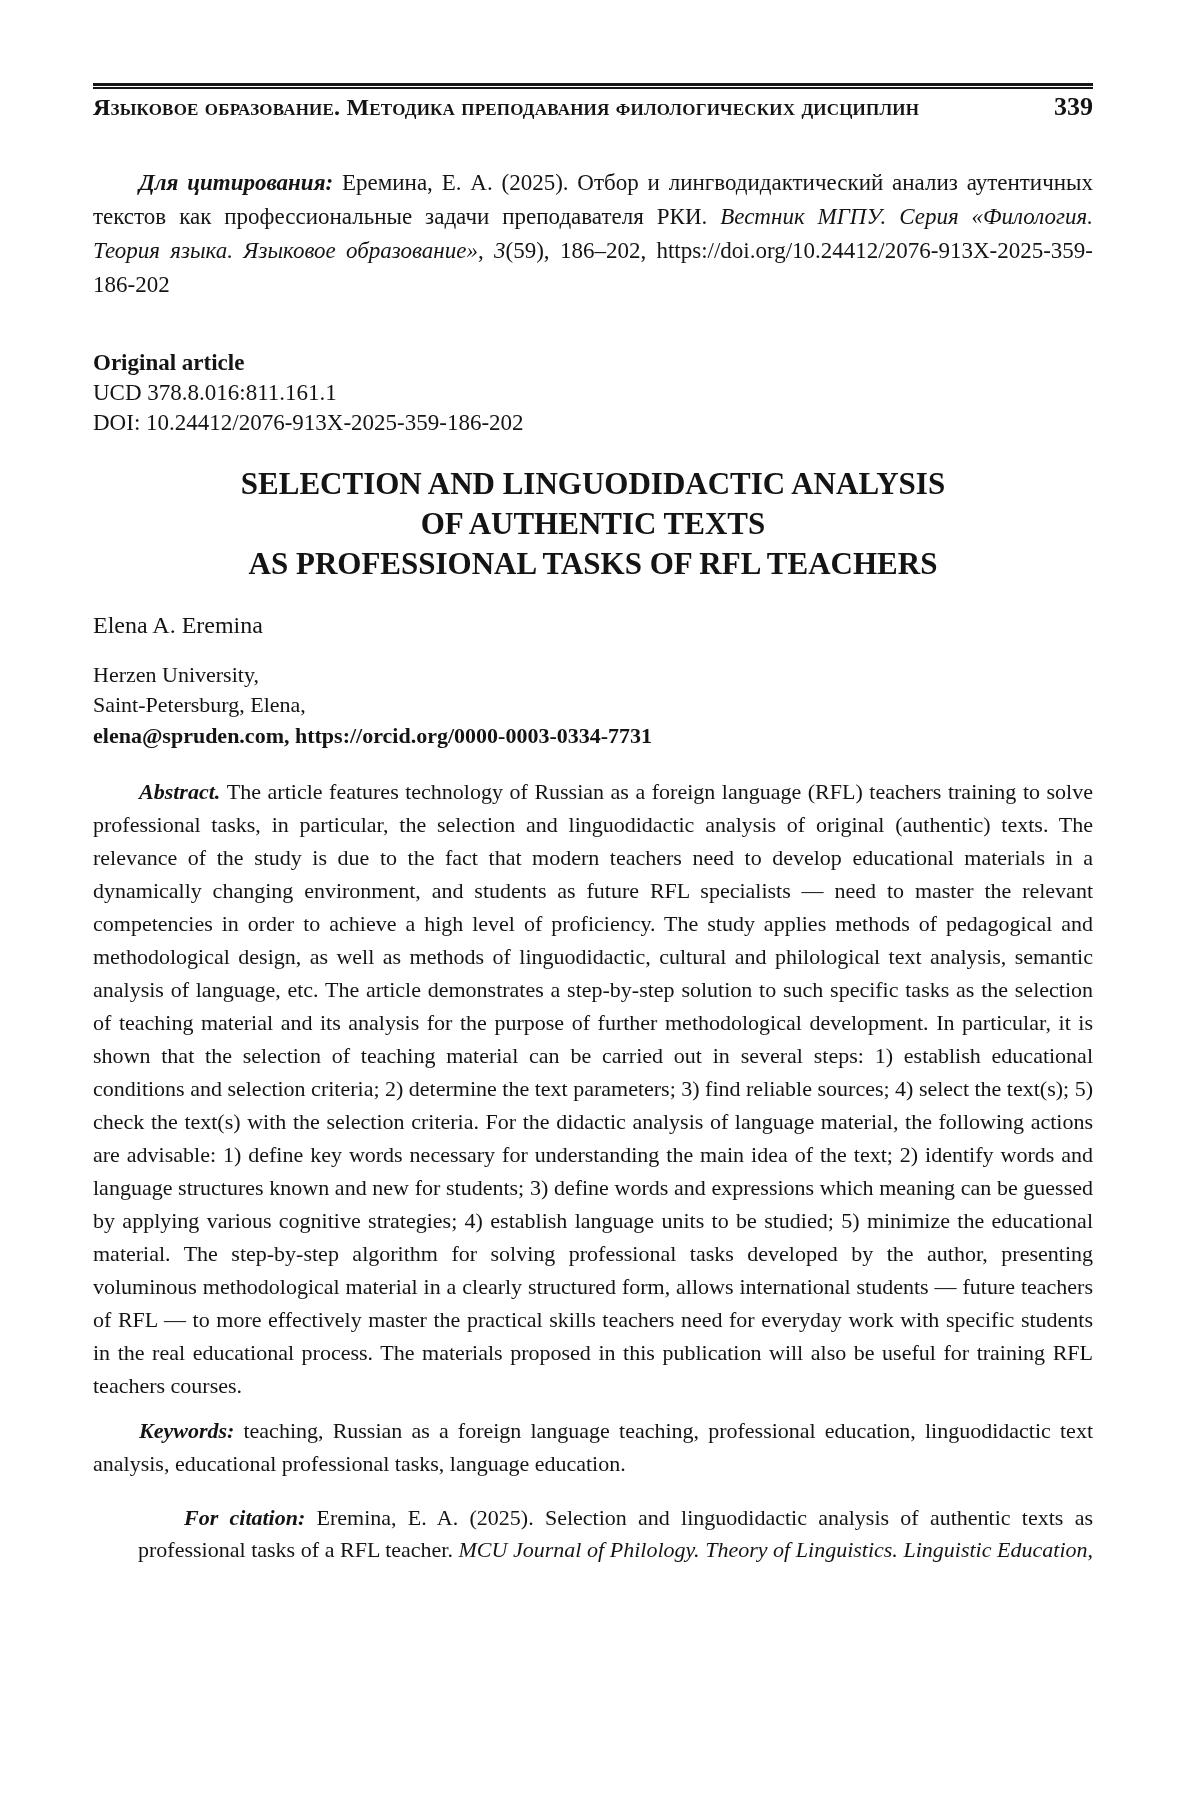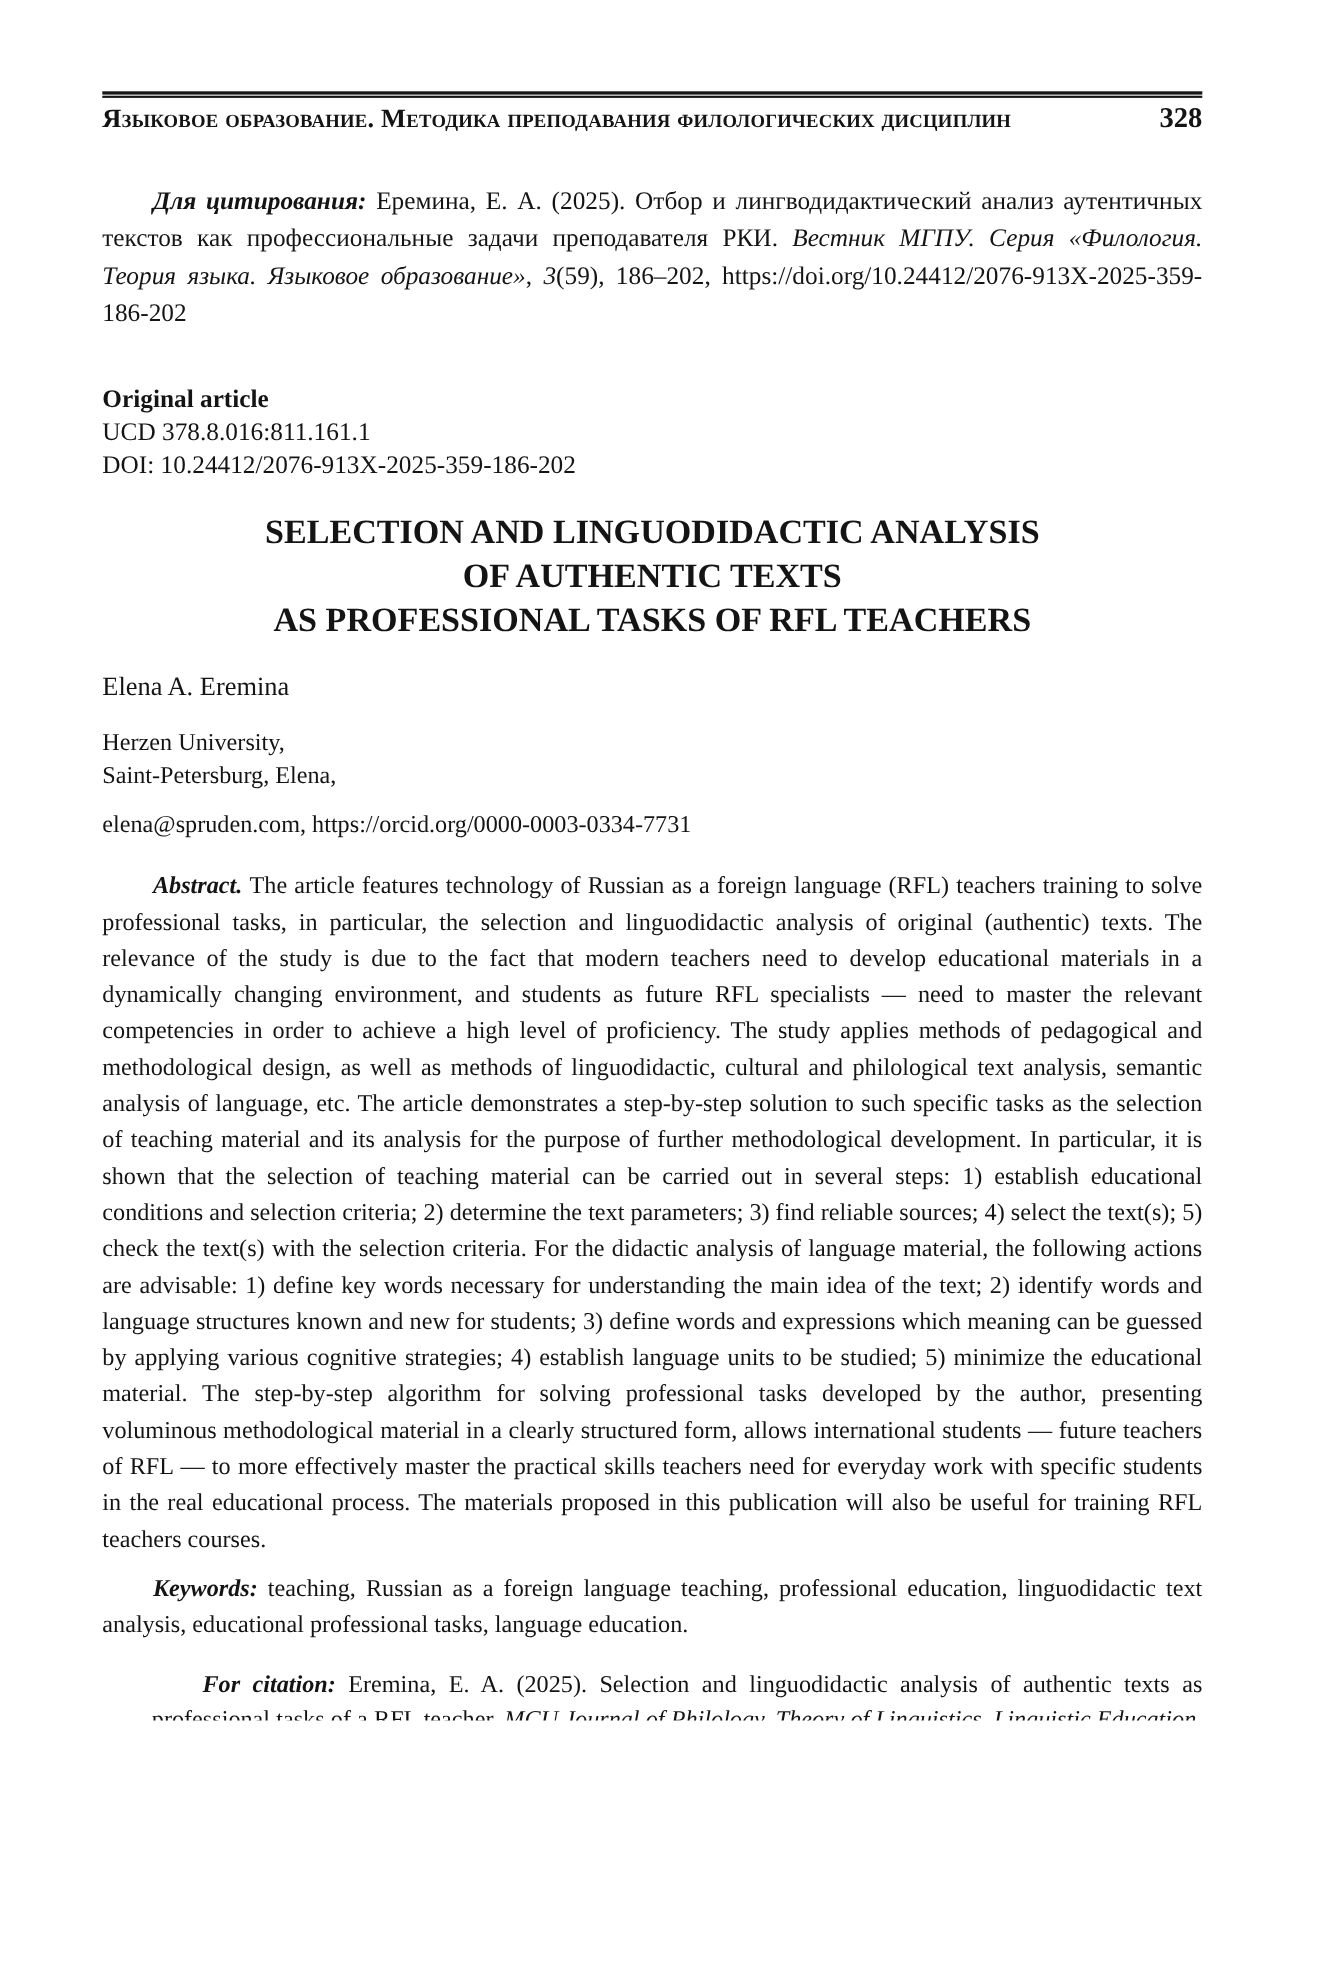--- a/index.html
+++ b/index.html
@@ -58,21 +58,21 @@
     text-align: center;
   }
   .title span { display: block; text-align: center; }
   .author {
     margin: 28px 0 0 0;
     font-size: 24px;
     font-weight: normal;
   }
   .affiliation { margin-top: 21px; }
   .affiliation p { font-size: 22px; line-height: 30px; }
-  .affiliation p.mail { margin-top: 14px; }
+  .affiliation p.mail { margin-top: 1px; font-weight: bold; }
   .abstract {
     margin-top: 24px;
     font-size: 22px;
     line-height: 33px;
     text-align: justify;
     text-indent: 46px;
   }
   .keywords {
     margin-top: 12px;
     font-size: 22px;
@@ -91,21 +91,21 @@
 </style>
 </head>
 <body>
 
 <div class="page">
 
   <header>
     <div class="rule"></div>
     <div class="head-row">
       <span class="running-head">Языковое образование. Методика преподавания филологических дисциплин</span>
-      <span class="page-num">328</span>
+      <span class="page-num">339</span>
     </div>
   </header>
 
   <p class="cite-ru"><span class="bi">Для цитирования: </span><span>Еремина, Е. А. (2025). Отбор и лингводидактический анализ аутентичных текстов как профессиональные задачи преподавателя РКИ. </span><span class="i">Вестник МГПУ. Серия «Филология. Теория языка. Языковое образование»</span><span>, </span><span class="i">3</span><span>(59), 186–202, https://doi.org/10.24412/2076-913X-2025-359-186-202</span></p>
 
   <section class="meta">
     <p class="type">Original article</p>
     <p>UCD 378.8.016:811.161.1</p>
     <p>DOI: 10.24412/2076-913X-2025-359-186-202</p>
   </section>

